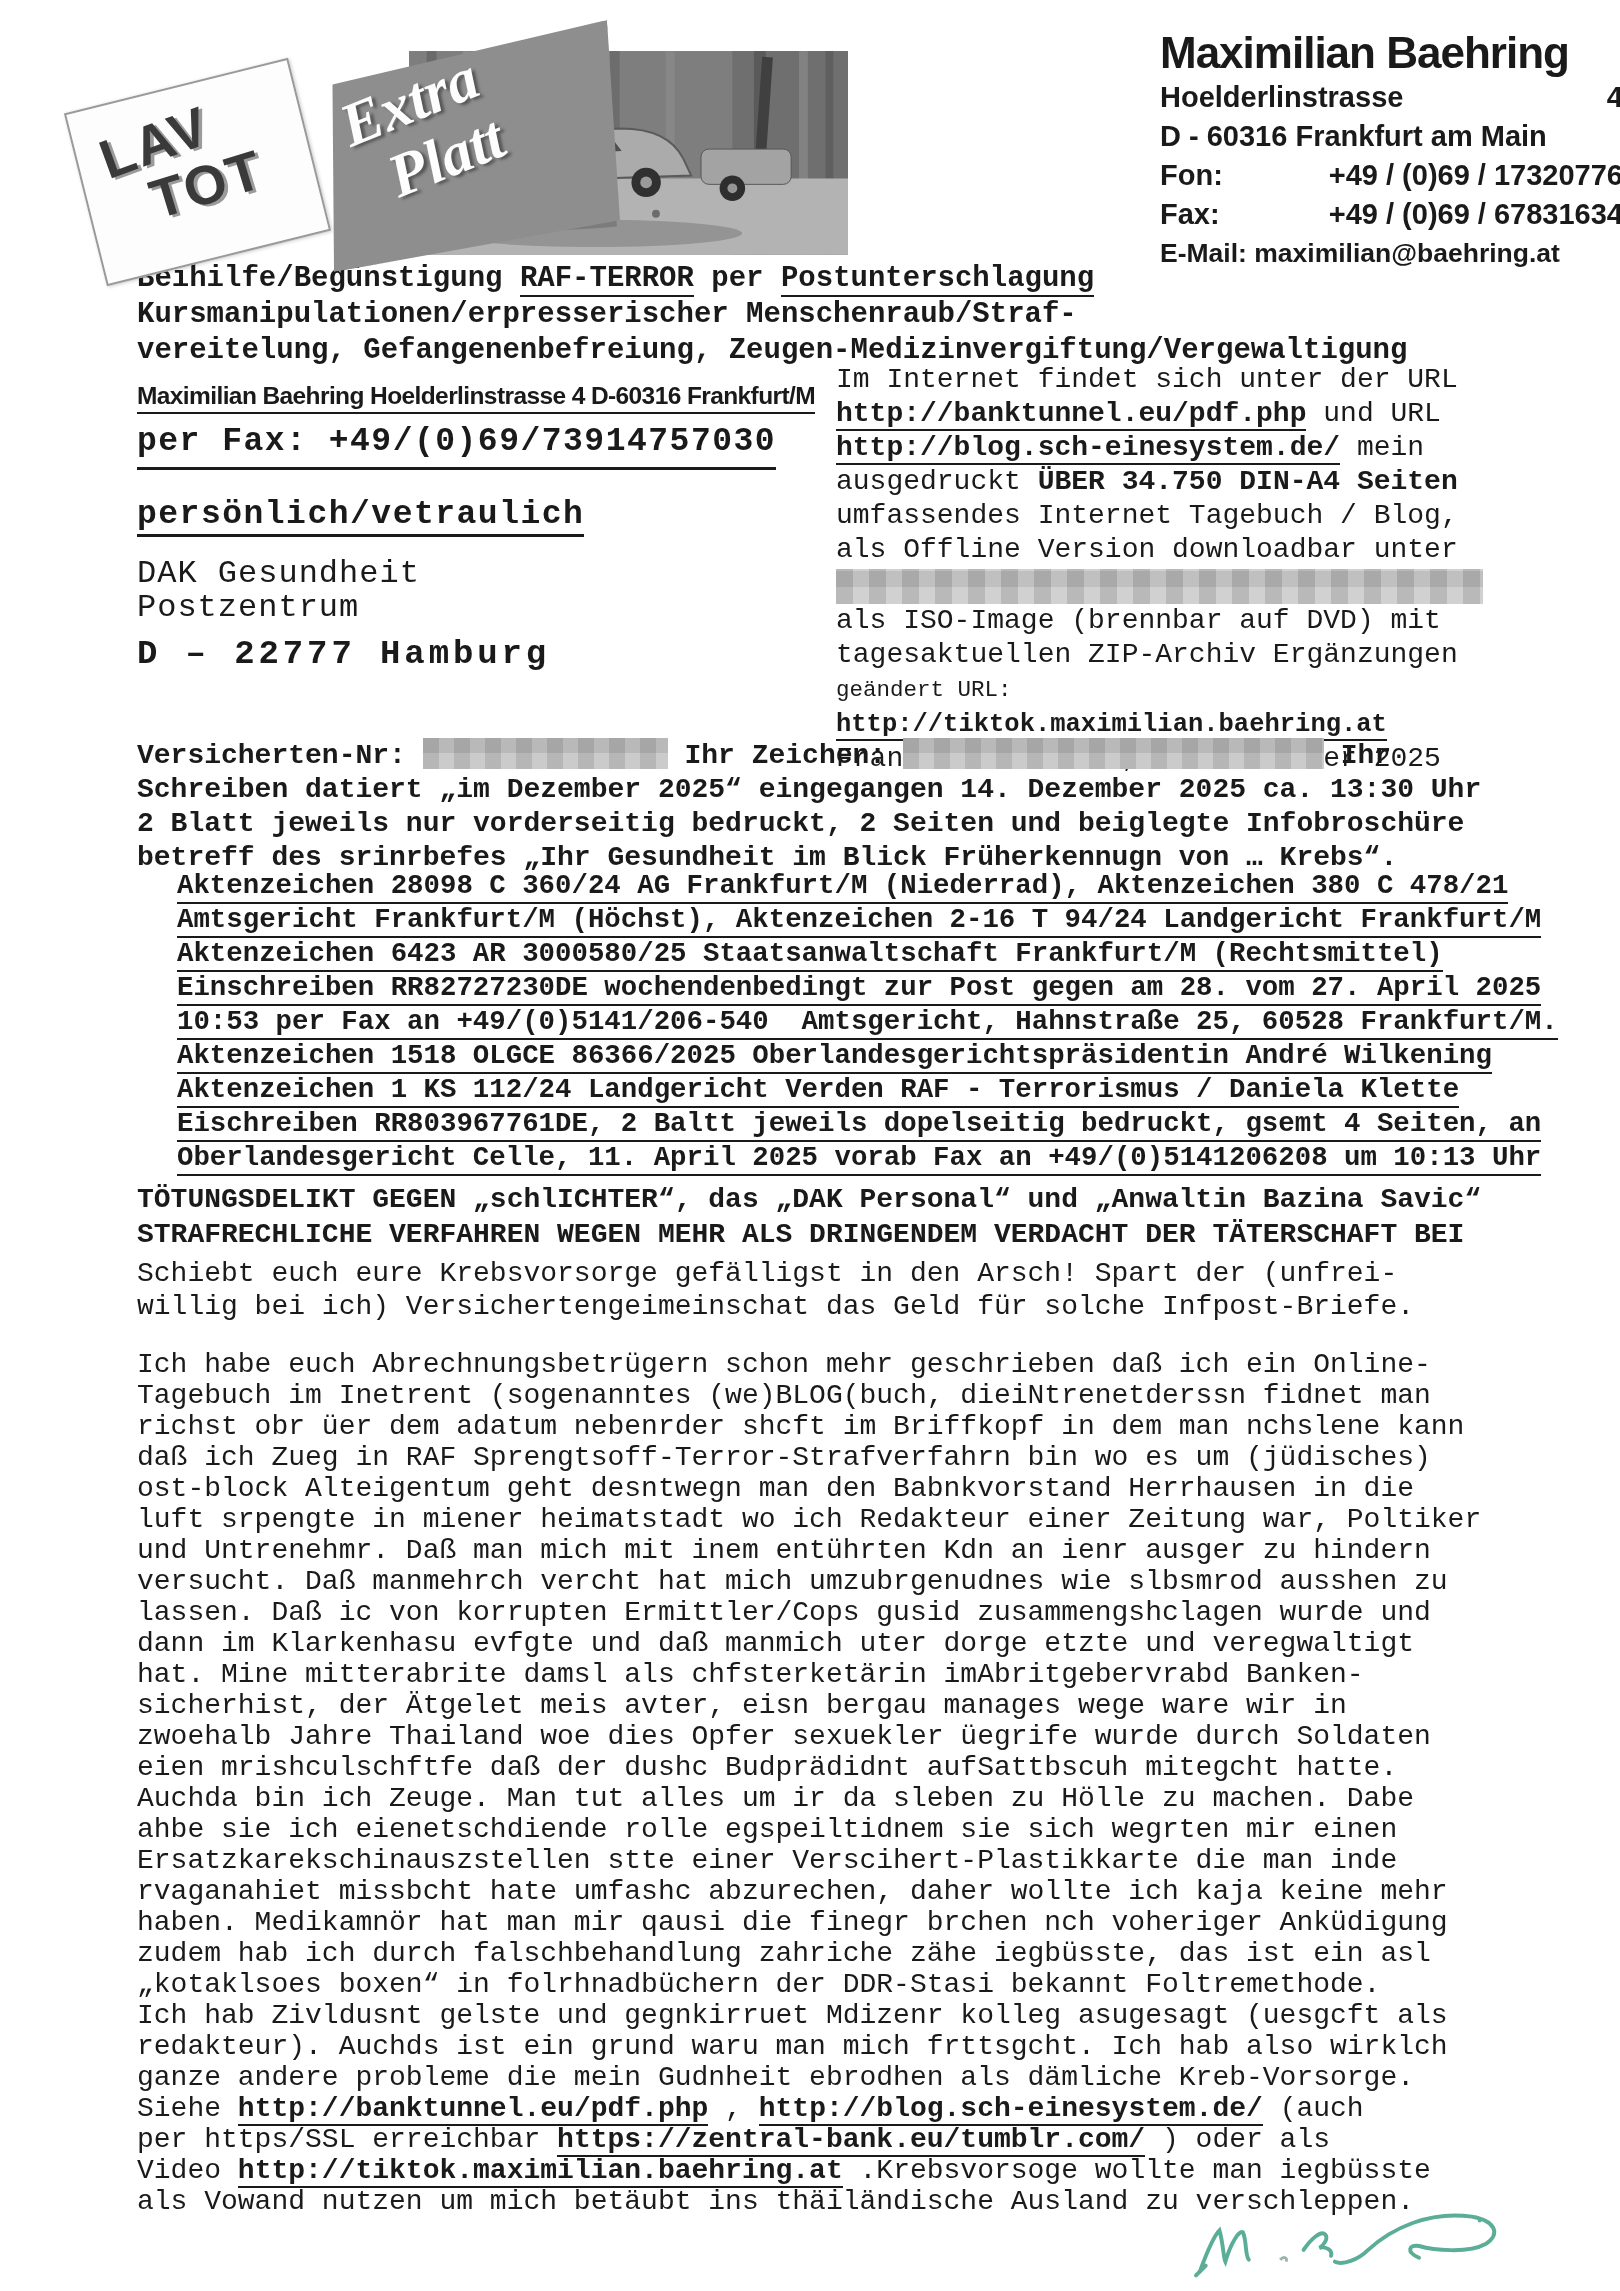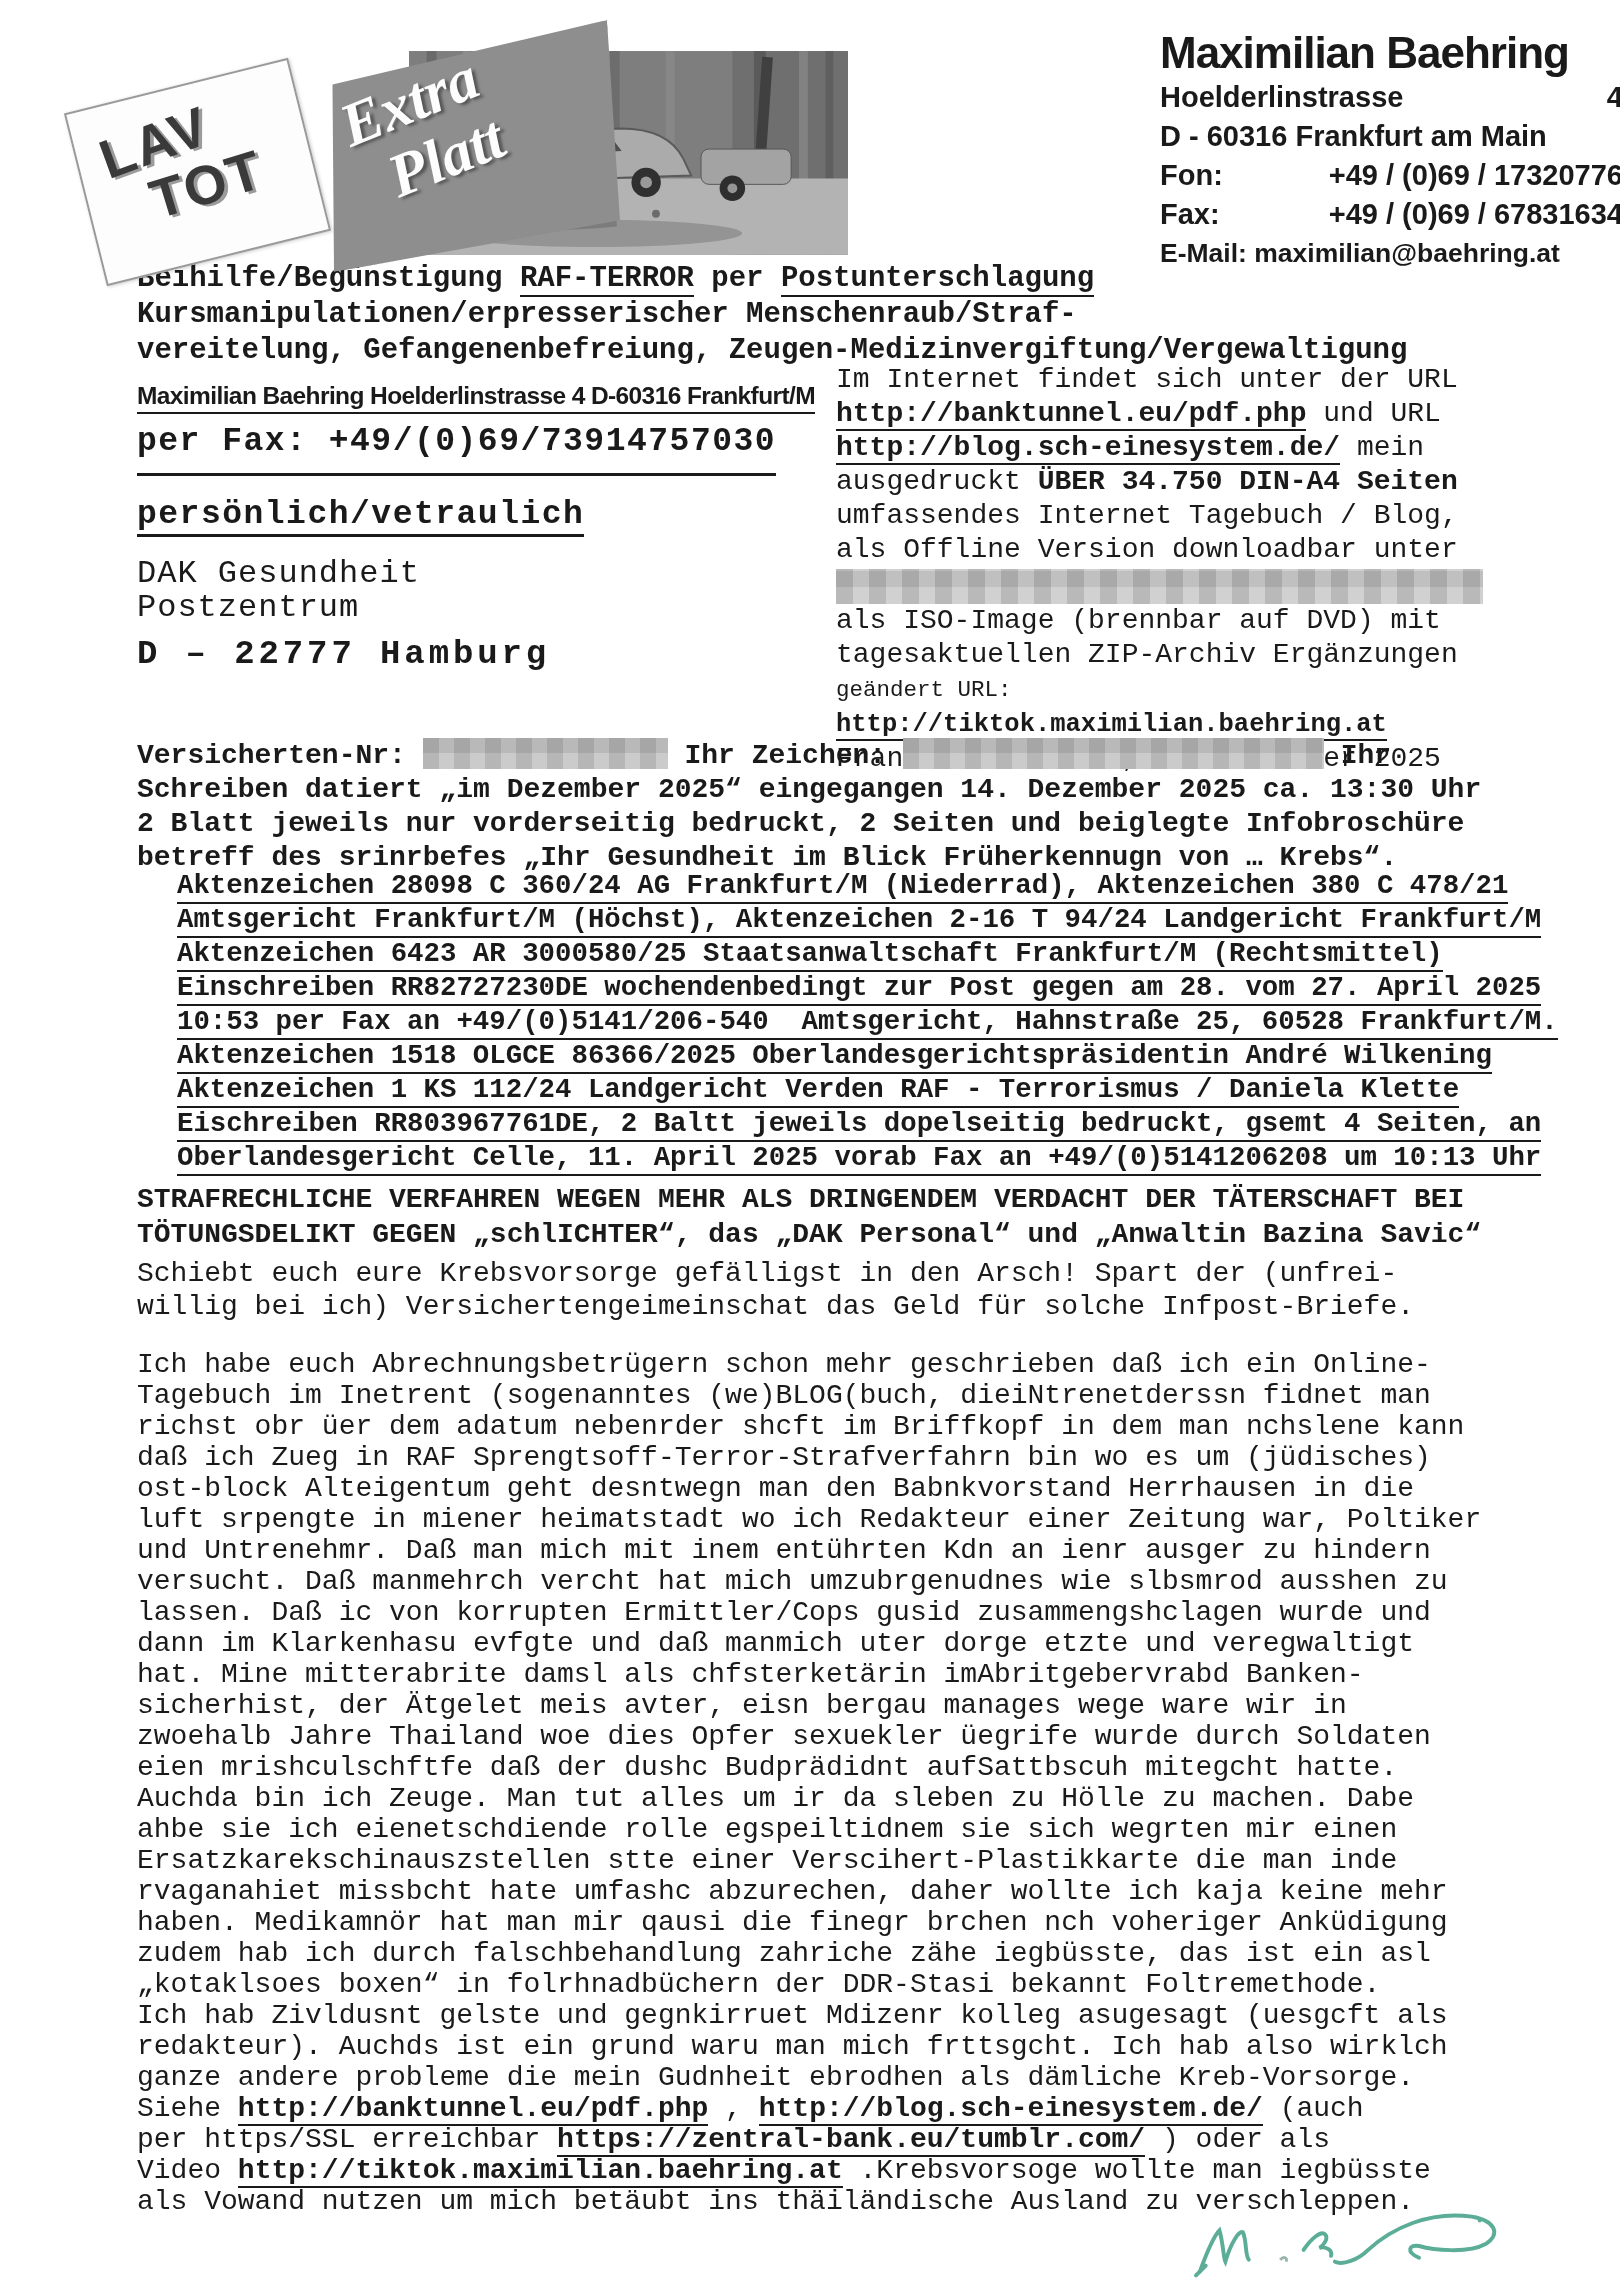--- a/index.html
+++ b/index.html
@@ -39,21 +39,21 @@
   
   .subject{position:absolute;left:137px;top:261px;width:1392px;font-weight:bold;
            font-size:29px;line-height:36px;}
   .uline{border-bottom:2.9px solid #1a1a1a;}
 
   
   .abs{position:absolute;}
   .return-address{left:137px;top:382px;font-weight:bold;font-size:24.5px;letter-spacing:-0.6px;
                   border-bottom:2.9px solid #1a1a1a;padding-bottom:2px;}
   .fax-line{left:137px;top:423px;font-weight:bold;font-size:33px;letter-spacing:1.5px;
-            border-bottom:3.9px solid #1a1a1a;padding-bottom:13px;}
+            border-bottom:3.9px solid #1a1a1a;padding-bottom:7px;}
   .confidential{left:137px;top:496px;font-weight:bold;font-size:33px;letter-spacing:1.5px;
             border-bottom:3.9px solid #1a1a1a;padding-bottom:1px;}
   .recip-org{left:137px;top:555px;font-size:32px;letter-spacing:1px;}
   .recip-dept{left:137px;top:589px;font-size:32px;letter-spacing:1px;}
   .recip-city{left:137px;top:635px;font-weight:bold;font-size:34px;letter-spacing:3.9px;}
 
   
   .side-note{position:absolute;left:836px;top:363px;width:691px;font-size:28px;line-height:34px;}
   .side-note .url{font-weight:bold;border-bottom:2.9px solid #1a1a1a;}
   .side-note .b{font-weight:bold;}
@@ -197,22 +197,22 @@
     <div class="pre"><span class="cl">Aktenzeichen 6423 AR 3000580/25 Staatsanwaltschaft Frankfurt/M (Rechtsmittel)</span></div>
     <div class="pre"><span class="cl">Einschreiben RR82727230DE wochendenbedingt zur Post gegen am 28. vom 27. April 2025</span></div>
     <div class="pre"><span class="cl">10:53 per Fax an +49/(0)5141/206-540  Amtsgericht, Hahnstraße 25, 60528 Frankfurt/M.</span></div>
     <div class="pre"><span class="cl">Aktenzeichen 1518 OLGCE 86366/2025 Oberlandesgerichtspräsidentin André Wilkening</span></div>
     <div class="pre"><span class="cl">Aktenzeichen 1 KS 112/24 Landgericht Verden RAF - Terrorismus / Daniela Klette</span></div>
     <div class="pre"><span class="cl">Eischreiben RR803967761DE, 2 Baltt jeweils dopelseitig bedruckt, gsemt 4 Seiten, an</span></div>
     <div class="pre"><span class="cl">Oberlandesgericht Celle, 11. April 2025 vorab Fax an +49/(0)5141206208 um 10:13 Uhr</span></div>
   </div>
 
   <div class="accusation mono">
+    <div class="pre">TÖTUNGSDELIKT GEGEN „schlICHTER“, das „DAK Personal“ und „Anwaltin Bazina Savic“</div>
     <div class="pre">STRAFRECHLICHE VERFAHREN WEGEN MEHR ALS DRINGENDEM VERDACHT DER TÄTERSCHAFT BEI</div>
-    <div class="pre">TÖTUNGSDELIKT GEGEN „schlICHTER“, das „DAK Personal“ und „Anwaltin Bazina Savic“</div>
   </div>
 
   <div class="para1 mono">
     <div class="pre">Schiebt euch eure Krebsvorsorge gefälligst in den Arsch! Spart der (unfrei-</div>
     <div class="pre">willig bei ich) Versichertengeimeinschat das Geld für solche Infpost-Briefe.</div>
   </div>
 
   <div class="para2 mono">
     <div class="pre">Ich habe euch Abrechnungsbetrügern schon mehr geschrieben daß ich ein Online-</div>
     <div class="pre">Tagebuch im Inetrent (sogenanntes (we)BLOG(buch, dieiNtrenetderssn fidnet man</div>

